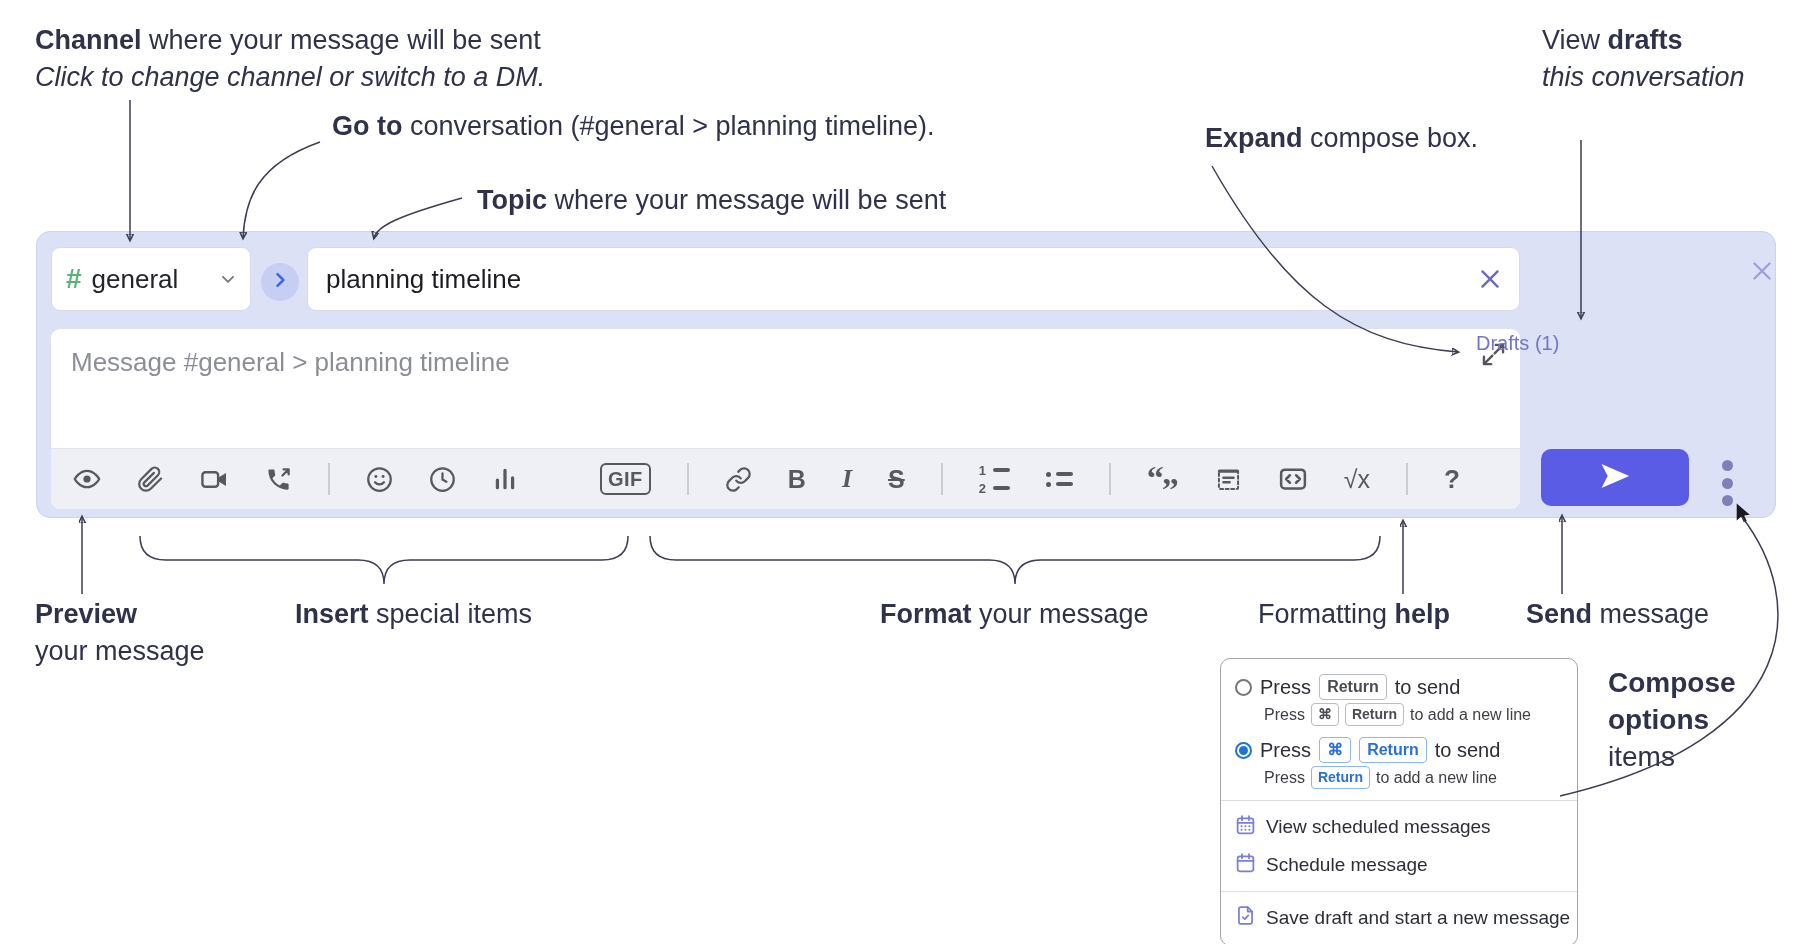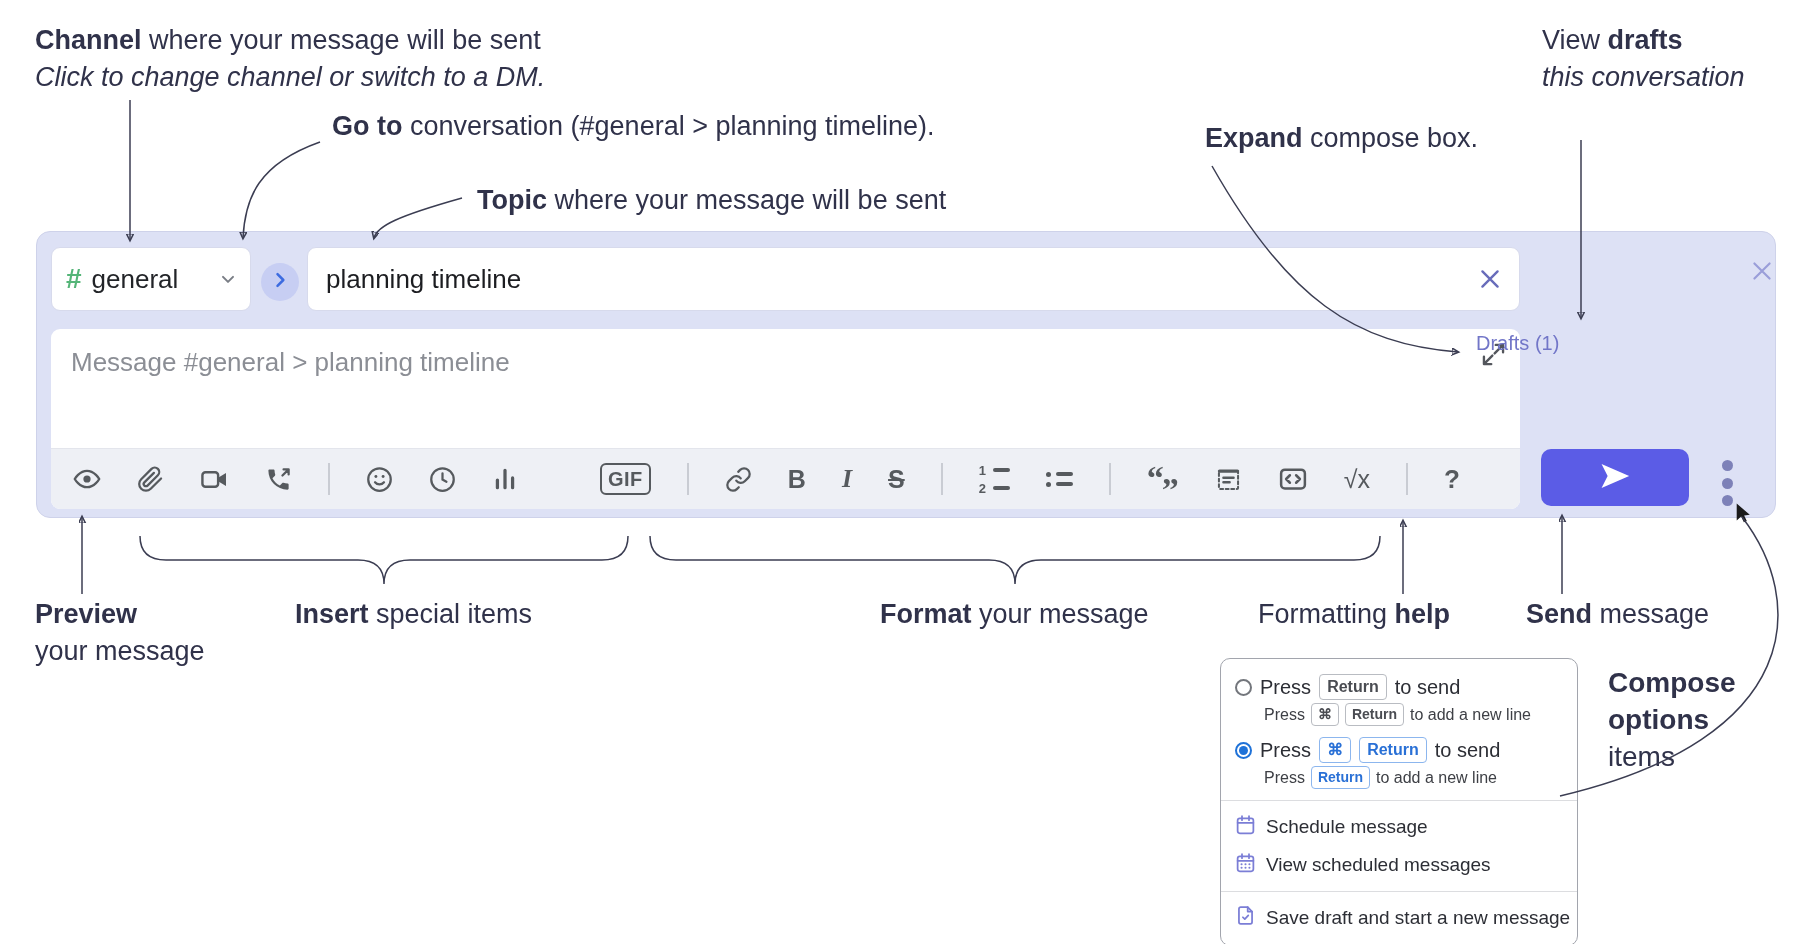--- a/index.html
+++ b/index.html
@@ -332,33 +332,33 @@
     <span>Press</span>
     <span class="key blue">Return</span>
     <span>to add a new line</span>
   </div>
   <div class="pdiv"></div>
   <div class="mitem">
     <span>
       <svg width="21" height="21" viewBox="0 0 24 24" fill="none" stroke="#7b7ed6" stroke-width="2" stroke-linecap="round">
           <rect x="3" y="5" width="18" height="17" rx="2.5"></rect>
           <path d="M8 2.5V7M16 2.5V7M3 10h18"></path>
-        </svg>
-    </span>
-    <span>Schedule message</span>
+          <path d="M7.5 14h.01M12 14h.01M16.5 14h.01M7.5 18h.01M12 18h.01M16.5 18h.01" stroke-width="2.4"></path>
+        </svg>
+    </span>
+    <span>View scheduled messages</span>
   </div>
   <div class="mitem">
     <span>
       <svg width="21" height="21" viewBox="0 0 24 24" fill="none" stroke="#7b7ed6" stroke-width="2" stroke-linecap="round">
           <rect x="3" y="5" width="18" height="17" rx="2.5"></rect>
           <path d="M8 2.5V7M16 2.5V7M3 10h18"></path>
-          <path d="M7.5 14h.01M12 14h.01M16.5 14h.01M7.5 18h.01M12 18h.01M16.5 18h.01" stroke-width="2.4"></path>
-        </svg>
-    </span>
-    <span>View scheduled messages</span>
+        </svg>
+    </span>
+    <span>Schedule message</span>
   </div>
   <div class="pdiv"></div>
   <div class="mitem">
     <span>
       <svg width="21" height="21" viewBox="0 0 24 24" fill="none" stroke="#7b7ed6" stroke-width="2" stroke-linecap="round" stroke-linejoin="round">
           <path d="M14.5 2.5H6.5A2 2 0 004.5 4.5v15a2 2 0 002 2h11a2 2 0 002-2V7.5z"></path>
           <path d="M14.5 2.5v5h5"></path>
           <path d="M9 14l2.2 2.2 4-4.4"></path>
         </svg>
     </span>

